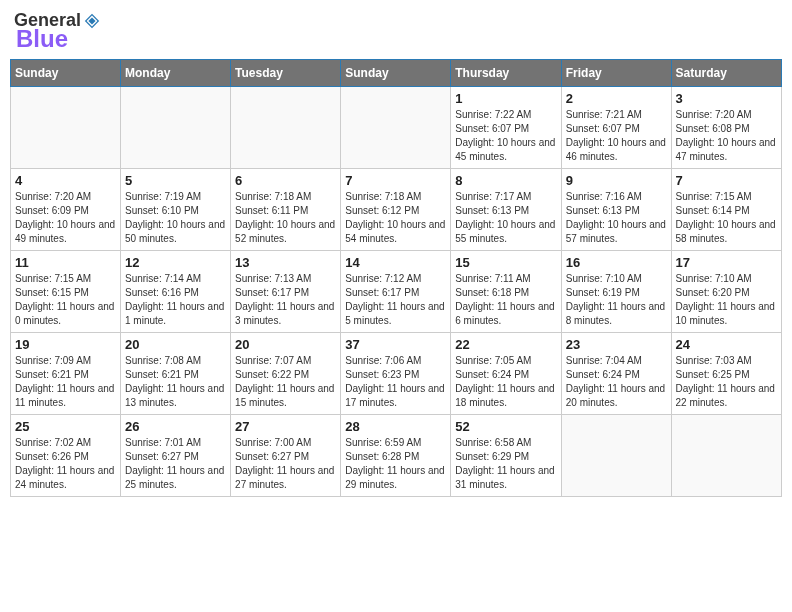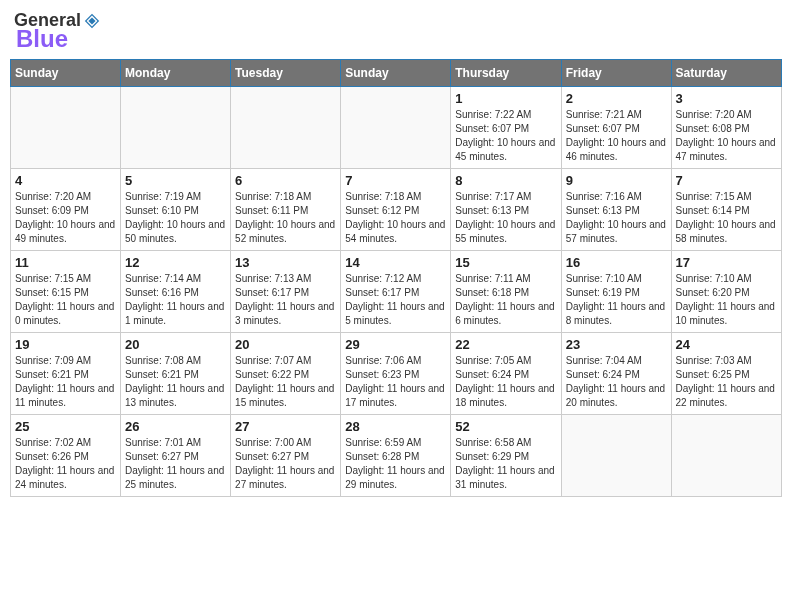--- a/index.html
+++ b/index.html
@@ -208,21 +208,21 @@
         </td>
         <td>
           <span class="day-num">20</span>
           <div class="cell-text">Sunrise: 7:08 AM<br>Sunset: 6:21 PM<br>Daylight: 11 hours and 13 minutes.</div>
         </td>
         <td>
           <span class="day-num">20</span>
           <div class="cell-text">Sunrise: 7:07 AM<br>Sunset: 6:22 PM<br>Daylight: 11 hours and 15 minutes.</div>
         </td>
         <td>
-          <span class="day-num">29</span>
+          <span class="day-num">37</span>
           <div class="cell-text">Sunrise: 7:06 AM<br>Sunset: 6:23 PM<br>Daylight: 11 hours and 17 minutes.</div>
         </td>
         <td>
           <span class="day-num">22</span>
           <div class="cell-text">Sunrise: 7:05 AM<br>Sunset: 6:24 PM<br>Daylight: 11 hours and 18 minutes.</div>
         </td>
         <td>
           <span class="day-num">23</span>
           <div class="cell-text">Sunrise: 7:04 AM<br>Sunset: 6:24 PM<br>Daylight: 11 hours and 20 minutes.</div>
         </td>

